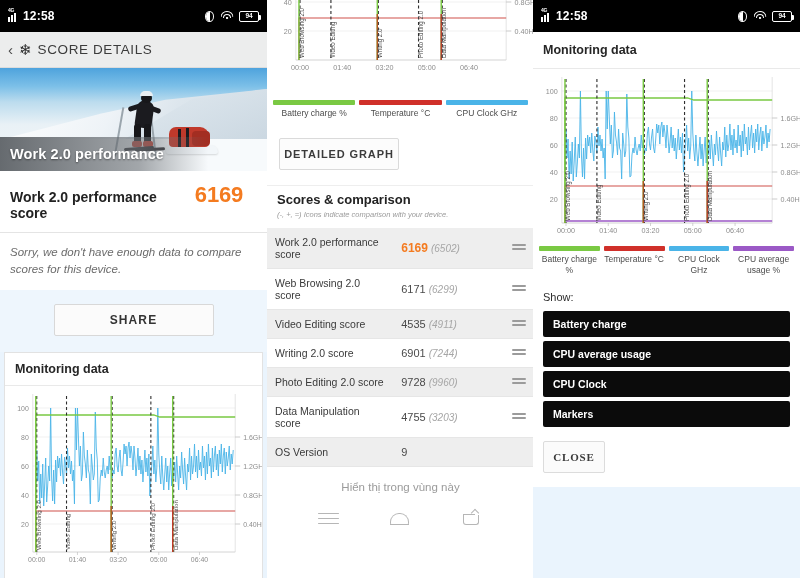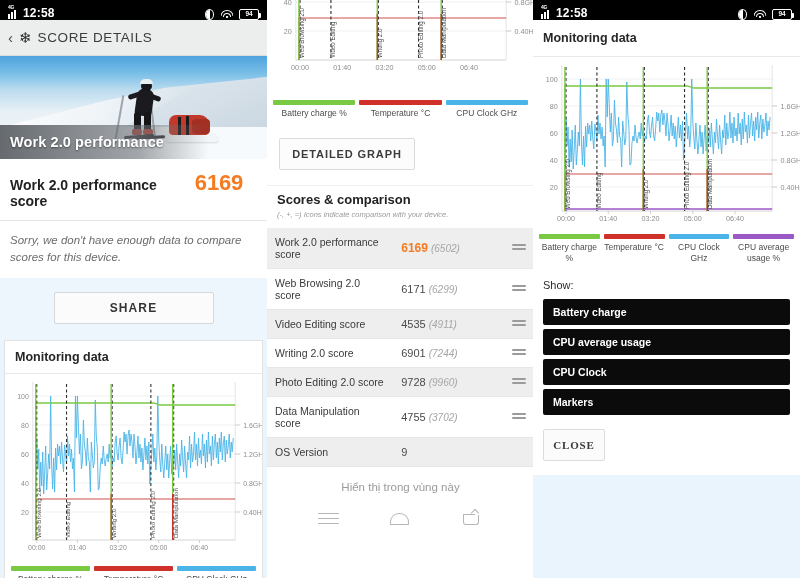--- a/index.html
+++ b/index.html
@@ -11,22 +11,22 @@
   }
   .stage { position: relative; width: 800px; height: 578px; background:#fff; }
 
   .panel { position: absolute; top: 0; width: 267px; height: 578px; overflow: hidden; background: #ffffff; }
   .panel-left   { left: 0; }
   .panel-mid    { left: 267px; }
   .panel-right  { left: 533px; }
 
   
   .statusbar {
-    height: 20px; background: #000; color: #fff;
-    display: flex; align-items: flex-end; padding: 0 8px;
+    height: 32px; background: #000; color: #fff;
+    display: flex; align-items: center; padding: 0 8px;
     font-size: 11px; font-weight: bold;
   }
   .sb-left { display: flex; align-items: center; gap: 4px; }
   .sb-net { display:flex; align-items:flex-end; gap:1px; height:11px; position:relative; }
   .sb-net i { display:block; width:2px; background:#fff; }
   .sb-net i:nth-child(1){height:3px}
   .sb-net i:nth-child(2){height:5px}
   .sb-net i:nth-child(3){height:7px}
   .sb-net i:nth-child(4){height:9px}
   .sb-4g { position:absolute; top:-4px; left:0; font-size:5px; font-weight:bold; letter-spacing:-0.3px;}
@@ -134,21 +134,21 @@
   .nv-home .roof { position:absolute; left:3px; top:4px; width:19px; height:12px;
     border:1.6px solid #b6b6b6; border-radius:9px 9px 2px 2px; border-bottom:none; }
   .nv-home .floor { position:absolute; left:3px; top:15px; width:19px; height:1.6px; background:#b6b6b6;}
   .nv-back .box { position:absolute; left:4px; top:6px; width:16px; height:10px; border:1.6px solid #b6b6b6; border-top:none; border-radius:0 0 3px 3px;}
   .nv-back .top { position:absolute; left:4px; top:5px; width:12px; height:1.6px; background:#b6b6b6;}
   .nv-back .arrow { position:absolute; left:13px; top:1px; width:6px; height:6px; border-left:1.6px solid #b6b6b6; border-top:1.6px solid #b6b6b6; transform:rotate(45deg);}
 
   
   .mid-graphbtn-wrap { padding: 13px 12px 15px; background:#fff; }
   .btn-detailed {
-    width:136px; height:32px; background:#fcfcfc; border:1px solid #dadada; border-radius:2px;
+    width:120px; height:32px; background:#fcfcfc; border:1px solid #dadada; border-radius:2px;
     font-size:11px; letter-spacing:.9px; color:#3b3b3b; font-weight:bold;
     display:flex; align-items:center; justify-content:center; cursor:pointer;
   }
   .sec-head { padding: 6px 10px 9px; background:#fff; border-top:1px solid #eee;}
   .sec-head h3 { font-size:13px; color:#222; font-weight:bold; margin-bottom:3px;}
   .sec-head p { font-size:7.5px; color:#9a9a9a; font-style:italic; }
   table.scores { width:100%; border-collapse:collapse; }
   table.scores td { padding: 8px 8px; font-size:10.5px; color:#3a3a3a; border-bottom:1px solid #e6e6e6; }
   table.scores tr.alt td { background:#eeeeee; }
   table.scores tr td:nth-child(1){ width:48%; }
@@ -432,21 +432,21 @@
           <td><span class="sc-num">6901</span><span class="sc-cmp">(7244)</span></td>
           <td><span class="eqicon"><i></i><i></i></span></td>
         </tr>
         <tr class="alt">
           <td>Photo Editing 2.0 score</td>
           <td><span class="sc-num">9728</span><span class="sc-cmp">(9960)</span></td>
           <td><span class="eqicon"><i></i><i></i></span></td>
         </tr>
         <tr>
           <td>Data Manipulation score</td>
-          <td><span class="sc-num">4755</span><span class="sc-cmp">(3702)</span></td>
+          <td><span class="sc-num">4755</span><span class="sc-cmp">(3203)</span></td>
           <td><span class="eqicon"><i></i><i></i></span></td>
         </tr>
         <tr class="alt">
           <td>OS Version</td>
           <td><span class="sc-num">9</span></td>
           <td></td>
         </tr>
       </tbody>
     </table>
 

